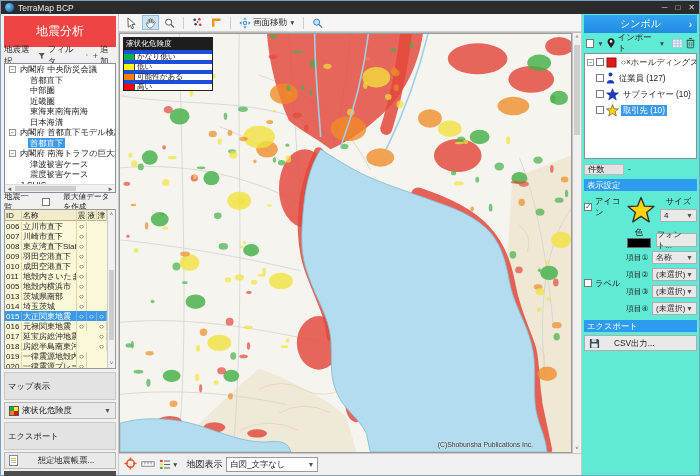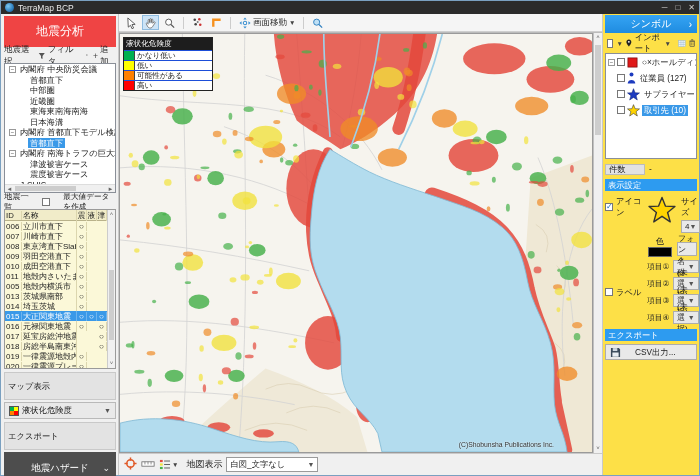--- a/index.html
+++ b/index.html
@@ -15,21 +15,21 @@
   .win-controls span { cursor:default; }
 
   
   .menubar { height:14px; background:#f5f5f5; border-bottom:1px solid #dcdcdc; display:flex; align-items:center; flex:0 0 auto; }
   .menu-item { padding:0 8px; font-size:8.8px; line-height:14px; }
 
   
   .content { flex:1; display:flex; min-height:0; }
   .left-panel { width:118px; flex:0 0 auto; background:#f0f0f0; display:flex; flex-direction:column; padding:2px 2px 1px 3px; border-right:1px solid #c8c8c8; }
   .map-col { flex:1; display:flex; flex-direction:column; min-width:0; }
-  .right-panel { width:97px; flex:0 0 auto; background:#fde047; display:flex; flex-direction:column; padding:1px 2px; border-left:1px solid #c8c8c8; }
+  .right-panel { width:118px; flex:0 0 auto; background:#5eead4; display:flex; flex-direction:column; padding:1px 2px; border-left:1px solid #c8c8c8; }
 
   
   .dark-header { height:31px; background:#ef4444; color:#fff; font-size:12px; display:flex; align-items:center; justify-content:center; margin-bottom:2px; flex:0 0 auto; }
   .accordion-bar { height:32px; background:#4d4d4d; color:#fff; font-size:9.5px; display:flex; align-items:center; justify-content:center; position:relative; margin-top:2px; flex:0 0 auto; }
   .accordion-bar .chev { position:absolute; right:6px; font-size:9px; color:#eee; }
   .select-row { height:14px; display:flex; align-items:center; font-size:8.5px; gap:2px; flex:0 0 auto; }
   .select-row .lbl { margin-right:auto; }
   .funnel { width:8px; height:8px; display:inline-block; }
   .quake-tree { height:130px; background:#fff; border:1px solid #8a8f98; overflow:hidden; position:relative; flex:0 0 auto; font-size:8.3px; }
   .tree-row { height:10.5px; line-height:10.5px; white-space:nowrap; overflow:hidden; display:flex; align-items:center; }
@@ -63,21 +63,21 @@
   .map-toolbar { height:18px; background:#f5f5f5; border-bottom:1px solid #cfcfcf; display:flex; align-items:center; gap:2px; padding:0 4px; flex:0 0 auto; }
   .tool-btn { height:15px; min-width:16px; display:flex; align-items:center; justify-content:center; gap:2px; border:1px solid transparent; padding:0 2px; }
   .tool-btn.active { background:#cde4f7; border-color:#8fbce0; }
   .tool-sep { width:1px; height:12px; background:#ccc; margin:0 3px; }
   .tool-label { font-size:8.5px; }
   .map-wrap { flex:1; position:relative; min-height:0; border-top:1px solid #bbb; display:flex; }
   .map-canvas { flex:1; position:relative; overflow:hidden; background:#f4f2ec; border:1px solid #9a9a9a; }
   .map-canvas svg.basemap { position:absolute; inset:0; width:100%; height:100%; }
   .legend-box { position:absolute; left:3px; top:3px; width:90px; background:#fff; border:1px solid #222; font-size:7.6px; z-index:5; }
   .legend-title { background:#1d1d1d; color:#fff; padding:1px 2px; font-size:7.6px; }
-  .legend-row { display:flex; align-items:center; height:10px; border-top:1px solid #1d4ed8; }
+  .legend-row { display:flex; align-items:center; height:10px; border-top:4px solid #1d4ed8; }
   .legend-swatch { width:11px; align-self:stretch; border-right:1px solid #444; flex:0 0 auto; }
   .legend-label { padding-left:2px; white-space:nowrap; }
   .attribution { position:absolute; right:38px; bottom:4px; font-size:6.8px; color:#333; z-index:4; text-shadow:0 0 2px #fff; }
   .map-vscroll { width:9px; background:#f0f0f0; border-left:1px solid #c0c0c0; position:relative; flex:0 0 auto; }
   .map-vscroll .ar { position:absolute; width:100%; text-align:center; font-size:6px; color:#555; height:9px; line-height:9px; }
   .map-vscroll .thumb { position:absolute; left:1px; right:1px; top:12px; height:90px; background:#cdcdcd; }
   .map-statusbar { height:22px; background:#f0f0f0; border-top:1px solid #c9c9c9; display:flex; align-items:center; gap:4px; padding:0 5px; flex:0 0 auto; }
   .status-select { height:15px; width:92px; background:#fff; border:1px solid #9a9a9a; display:flex; align-items:center; font-size:8.3px; padding:0 3px; }
   .status-select .caret { margin-left:auto; font-size:7px; color:#555; }
 
@@ -332,20 +332,24 @@
             <i style="background: rgb(255, 255, 0); display: block;"></i>
             <i style="background: rgb(255, 128, 0); display: block;"></i>
             <i style="background: rgb(255, 0, 0); display: block;"></i>
         </span>
         <span>液状化危険度</span>
         <span class="caret">▼</span>
       </div>
 
       <div class="section-bar">エクスポート</div>
 
+      <div class="gray-btn">
+        <span class="doc-ico"></span>
+        <span style="margin:0 auto;">想定地震帳票...</span>
+      </div>
 
       <div style="flex:1;"></div>
 
       <div class="accordion-bar">
         <span>地震ハザード</span>
         <span class="chev">⌄</span>
       </div>
       <div class="accordion-bar">
         <span>災害要因</span>
         <span class="chev">⌄</span>

